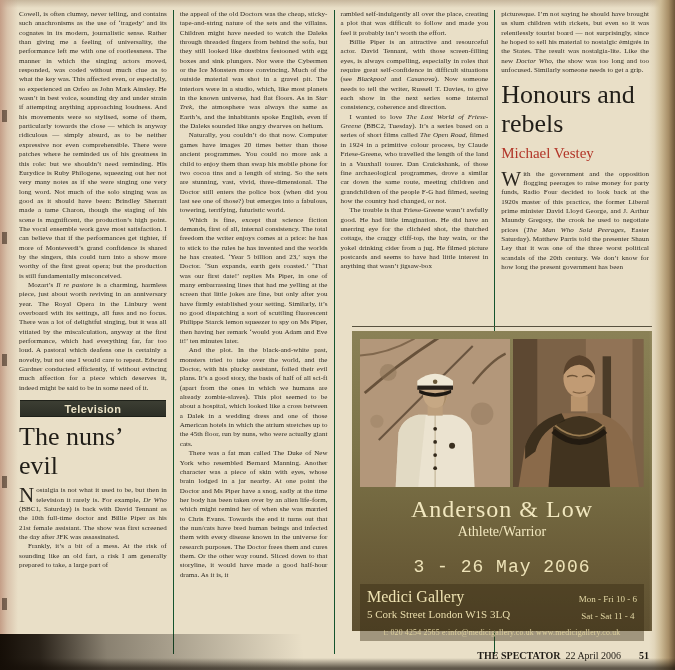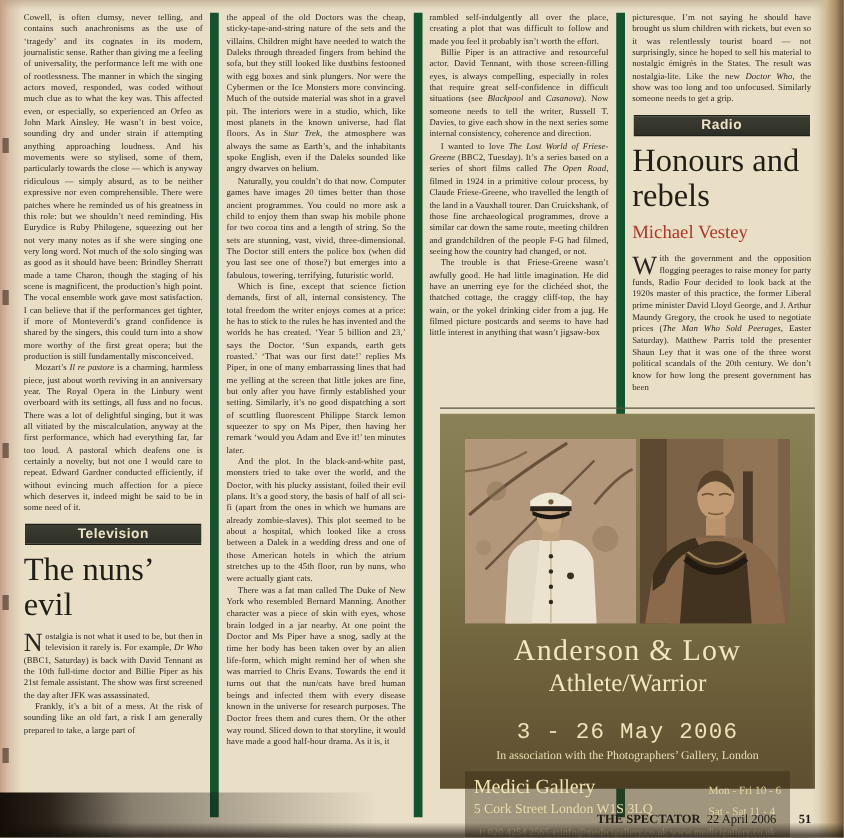--- a/index.html
+++ b/index.html
@@ -22,21 +22,21 @@
     background:linear-gradient(86deg, #150e07 0%, rgba(21,14,7,.9) 6%, rgba(21,14,7,.45) 16%, rgba(21,14,7,0) 45%),
                linear-gradient(0deg, rgba(21,14,7,.65) 0 2px, rgba(21,14,7,0) 12px); }
 
   .columns {
     position:absolute; left:18px; right:25px; top:10px; bottom:16px;
     display:flex; overflow:hidden;
   }
   .col { flex:1 1 0; padding:0 6px; overflow:hidden; }
   .col:first-child { padding-left:1px; }
   .col:last-child { padding-right:1px; }
-  .col + .col { border-left:7px solid #14532d; }
+  .col + .col { border-left:1px solid #14532d; }
 
   .body-p {
     margin:0; font-size:7px; line-height:9.35px; text-align:justify;
     color:#2b2720; letter-spacing:.05px;
   }
   .body-p.indent { text-indent:9px; }
   .dropcap { float:left; font-size:21px; line-height:16px; padding:1px 2px 0 0; }
 
   .section-banner {
     margin:7px 1px 5px; height:15px;
@@ -50,38 +50,38 @@
     font-size:26px; line-height:1.1; text-align:left; font-weight:400;
     color:#211e18; margin:6px 0 6px;
   }
   .byline {
     font-size:15px; text-align:left; color:#b23528; margin:0 0 8px;
   }
 
   .ad-rule { position:absolute; left:352px; width:300px; top:326px; height:1px; background:#57513f; z-index:2; }
   .ad {
     position:absolute; left:352px; top:331px; width:300px; height:300px; z-index:3;
-    box-sizing:border-box; padding:20px;
+    box-sizing:border-box; padding:8px;
     background:linear-gradient(180deg,#8a8156 0%, #7c7348 40%, #695b37 78%, #5d4f30 100%);
     text-align:center;
   }
   .ad-photos { height:148px; display:flex; gap:3px; }
   .ad-photo { position:relative; overflow:hidden; }
   .ad-photo.left { flex:1.15; }
   .ad-photo.right { flex:1; }
   .ad-photo svg { display:block; width:100%; height:100%; }
   .ad-title { font-size:24px; margin-top:9px; color:#f1e7bf; letter-spacing:1px; }
-  .ad-sub { font-size:20px; margin-top:1px; color:#f1e7bf; }
+  .ad-sub { font-size:14px; margin-top:1px; color:#f1e7bf; }
   .ad-dates { font-size:18px; margin-top:17px; color:#eee3b8; letter-spacing:1px;font-family:Liberation Mono, monospace; }
   .ad-assoc { font-size:9.5px; margin-top:4px; color:#e9dfb4; }
   .ad-panel { margin-top:7px; background:rgba(50,38,16,.40); padding:4px 7px 4px; text-align:left; }
   .ad-panel-row { display:flex; justify-content:space-between; align-items:flex-start; }
   .gallery-name { font-size:16px; color:#efe3b2; }
   .gallery-addr { font-size:11px; margin-top:2px; color:#e9dcab; }
-  .hours { font-size:9px; line-height:1.9; color:#e3d7a4; margin-top:3px; white-space:nowrap; }
+  .hours { font-size:9px; line-height:1.9; color:#e3d7a4; margin-top:3px; white-space:nowrap;text-align:center; }
   .ad-contact { font-size:7.8px; text-align:center; margin-top:3px; color:#dccf9c; letter-spacing:.2px; }
 
   .footer {
     position:absolute; right:26px; bottom:9px; z-index:4;
     font-size:10px; color:#1f1b15; display:flex; align-items:baseline;
   }
   .footer .brand { font-weight:bold; margin-right:5px; }
   .footer .pagenum { font-weight:bold; margin-left:18px; }
 </style>
 </head>
@@ -106,21 +106,20 @@
         <p class="body-p indent"><span>There was a fat man called The Duke of New York who resembled Bernard Manning. Another character was a piece of skin with eyes, whose brain lodged in a jar nearby. At one point the Doctor and Ms Piper have a snog, sadly at the time her body has been taken over by an alien life-form, which might remind her of when she was married to Chris Evans. Towards the end it turns out that the nun/cats have bred human beings and infected them with every disease known in the universe for research purposes. The Doctor frees them and cures them. Or the other way round. Sliced down to that storyline, it would have made a good half-hour drama. As it is, it</span></p>
       </div>
     <div class="col">
         <p class="body-p"><span>rambled self-indulgently all over the place, creating a plot that was difficult to follow and made you feel it probably isn’t worth the effort.</span></p>
         <p class="body-p indent"><span>Billie Piper is an attractive and resourceful actor. David Tennant, with those screen-filling eyes, is always compelling, especially in roles that require great self-confidence in difficult situations (see </span><span style="font-style: italic;">Blackpool</span><span> and </span><span style="font-style: italic;">Casanova</span><span>). Now someone needs to tell the writer, Russell T. Davies, to give each show in the next series some internal consistency, coherence and direction.</span></p>
         <p class="body-p indent"><span>I wanted to love </span><span style="font-style: italic;">The Lost World of Friese-Greene</span><span> (BBC2, Tuesday). It’s a series based on a series of short films called </span><span style="font-style: italic;">The Open Road</span><span>, filmed in 1924 in a primitive colour process, by Claude Friese-Greene, who travelled the length of the land in a Vauxhall tourer. Dan Cruickshank, of those fine archaeological programmes, drove a similar car down the same route, meeting children and grandchildren of the people F-G had filmed, seeing how the country had changed, or not.</span></p>
         <p class="body-p indent"><span>The trouble is that Friese-Greene wasn’t awfully good. He had little imagination. He did have an unerring eye for the clichéed shot, the thatched cottage, the craggy cliff-top, the hay wain, or the yokel drinking cider from a jug. He filmed picture postcards and seems to have had little interest in anything that wasn’t jigsaw-box</span></p>
       </div>
     <div class="col">
         <p class="body-p"><span>picturesque. I’m not saying he should have brought us slum children with rickets, but even so it was relentlessly tourist board — not surprisingly, since he hoped to sell his material to nostalgic émigrés in the States. The result was nostalgia-lite. Like the new </span><span style="font-style: italic;">Doctor Who</span><span>, the show was too long and too unfocused. Similarly someone needs to get a grip.</span></p>
-        <div class="section-banner">Radio</div>
         <div class="headline">Honours and rebels</div>
         <div class="byline">Michael Vestey</div>
         <p class="body-p"><span class="dropcap">W</span><span>ith the government and the opposition flogging peerages to raise money for party funds, Radio Four decided to look back at the 1920s master of this practice, the former Liberal prime minister David Lloyd George, and J. Arthur Maundy Gregory, the crook he used to negotiate prices (</span><span style="font-style: italic;">The Man Who Sold Peerages</span><span>, Easter Saturday). Matthew Parris told the presenter Shaun Ley that it was one of the three worst political scandals of the 20th century. We don’t know for how long the present government has been</span></p>
       </div>
   </div>
 
   <div class="ad-rule"></div>
 
   <div class="ad">
     <div class="ad-photos">
@@ -166,21 +165,20 @@
           <ellipse cx="71" cy="54" rx="17" ry="20" fill="#c19b74"></ellipse>
           <path d="M54,50 Q55,31 71,29 Q87,31 88,50 Q79,39 71,39 Q61,39 54,50 Z" fill="#59422c"></path>
           <path d="M58,52 Q64,49 69,52 M74,52 Q79,49 85,52" stroke="#6d5236" stroke-width="1.6" fill="none"></path>
           <path d="M64,68 Q71,71 78,68" stroke="#7a5b3c" stroke-width="1.4" fill="none"></path>
         </svg>
       </div>
     </div>
     <div class="ad-title">Anderson &amp; Low</div>
     <div class="ad-sub">Athlete/Warrior</div>
     <div class="ad-dates">3  -  26 May 2006</div>
-    <div class="ad-assoc">In association with the Photographers’ Gallery, London</div>
     <div class="ad-panel">
       <div class="ad-panel-row">
         <div>
           <div class="gallery-name">Medici Gallery</div>
           <div class="gallery-addr">5 Cork Street  London W1S 3LQ</div>
         </div>
         <div class="hours">
           <div>Mon - Fri  10 - 6</div>
           <div>Sat - Sat  11 - 4</div>
         </div>

